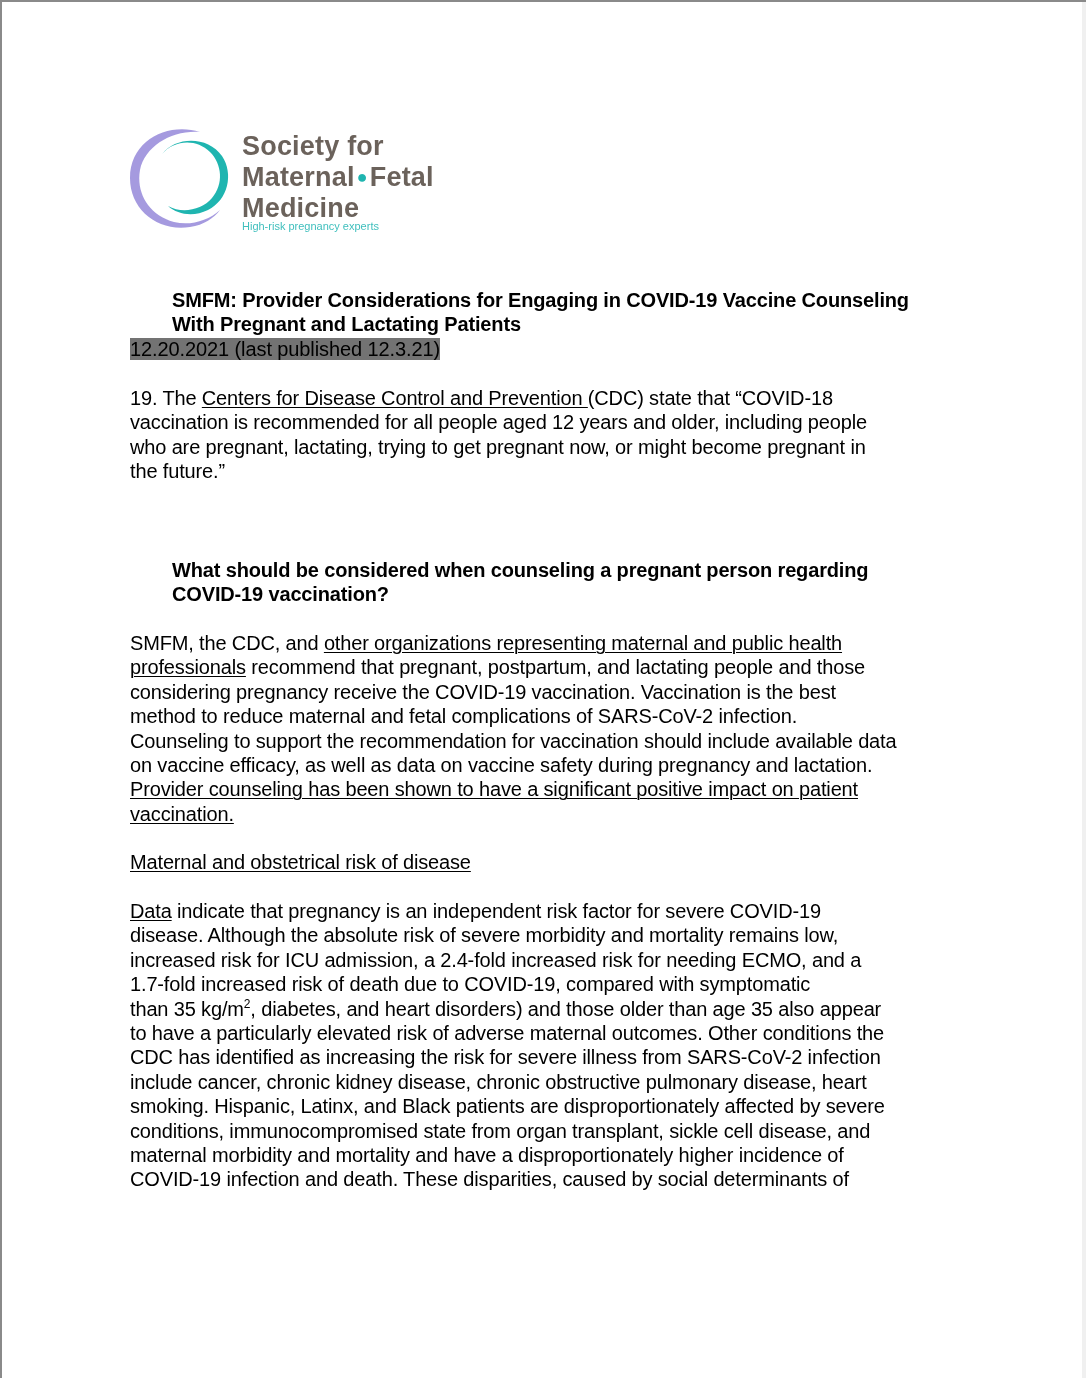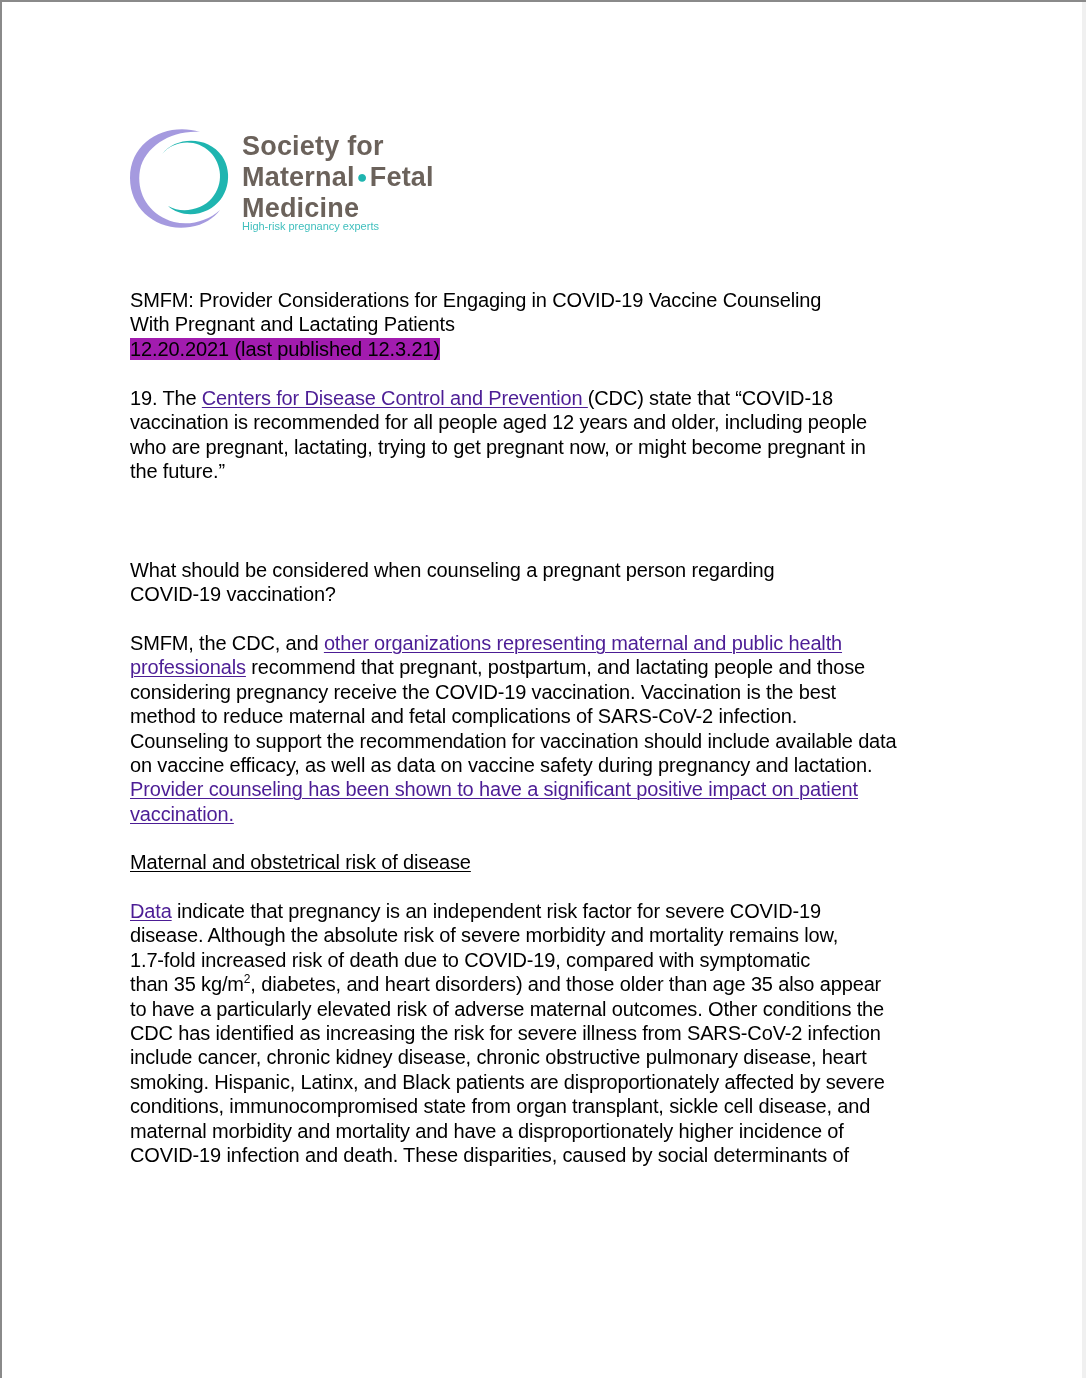--- a/index.html
+++ b/index.html
@@ -13,23 +13,23 @@
   .frame-left { position: absolute; left: 0; top: 0; width: 2px; height: 1378px; background: #8a8a8a; }
   .frame-right { position: absolute; right: 0; top: 2px; width: 4px; height: 1376px; background: #f0f0f0; }
 
   .logo { position: absolute; left: 128px; top: 122px; width: 320px; height: 125px; }
   .logo svg { position: absolute; left: 0; top: 4px; }
   .logo-text { position: absolute; left: 114px; top: 9px; color: #6b625b; font-size: 27px; line-height: 31px; font-weight: 700; letter-spacing: 0.2px; }
   .logo-dot { color: #1fb5b0; font-size: 18px; vertical-align: 3px; margin: 0 2px; }
   .logo-tag { position: absolute; left: 114px; top: 98px; color: #3fbfbd; font-size: 11px; white-space: nowrap; }
 
   .block { position: absolute; left: 130px; font-size: 20px; line-height: 24.4px; white-space: nowrap; letter-spacing: -0.15px; }
-  .bold { font-weight: normal; }
-  .hl { background: #a21caf; }
-  a, .link { color: #4c1d95; text-decoration: underline; text-decoration-thickness: 1px; text-underline-offset: 2px; cursor: pointer; }
+  .bold { font-weight: bold; margin-left: 42px; }
+  .hl { background: #737373; }
+  a, .link { color: #000000; text-decoration: underline; text-decoration-thickness: 1px; text-underline-offset: 2px; cursor: pointer; }
   .under { text-decoration: underline; text-decoration-thickness: 1px; text-underline-offset: 2px; }
   sup { font-size: 12px; line-height: 0; vertical-align: 8px; }
 </style>
 </head>
 <body>
 
 <div class="frame-top"></div>
 <div class="frame-left"></div>
 <div class="frame-right"></div>
 
@@ -77,20 +77,21 @@
   <div><a class="link">vaccination.</a></div>
 </div>
 
 <div class="block" style="top:850px;">
   <span class="under">Maternal and obstetrical risk of disease</span>
 </div>
 
 <div class="block" style="top:899px;">
   <div><a class="link">Data</a><span> indicate that pregnancy is an independent risk factor for severe COVID-19</span></div>
   <div>disease. Although the absolute risk of severe morbidity and mortality remains low,</div>
+  <div>increased risk for ICU admission, a 2.4-fold increased risk for needing ECMO, and a</div>
   <div>1.7-fold increased risk of death due to COVID-19, compared with symptomatic</div>
   <div><span>than 35 kg/m</span><sup>2</sup><span>, diabetes, and heart disorders) and those older than age 35 also appear</span></div>
   <div>to have a particularly elevated risk of adverse maternal outcomes. Other conditions the</div>
   <div>CDC has identified as increasing the risk for severe illness from SARS-CoV-2 infection</div>
   <div>include cancer, chronic kidney disease, chronic obstructive pulmonary disease, heart</div>
   <div>smoking. Hispanic, Latinx, and Black patients are disproportionately affected by severe</div>
   <div>conditions, immunocompromised state from organ transplant, sickle cell disease, and</div>
   <div>maternal morbidity and mortality and have a disproportionately higher incidence of</div>
   <div>COVID-19 infection and death. These disparities, caused by social determinants of</div>
 </div>

